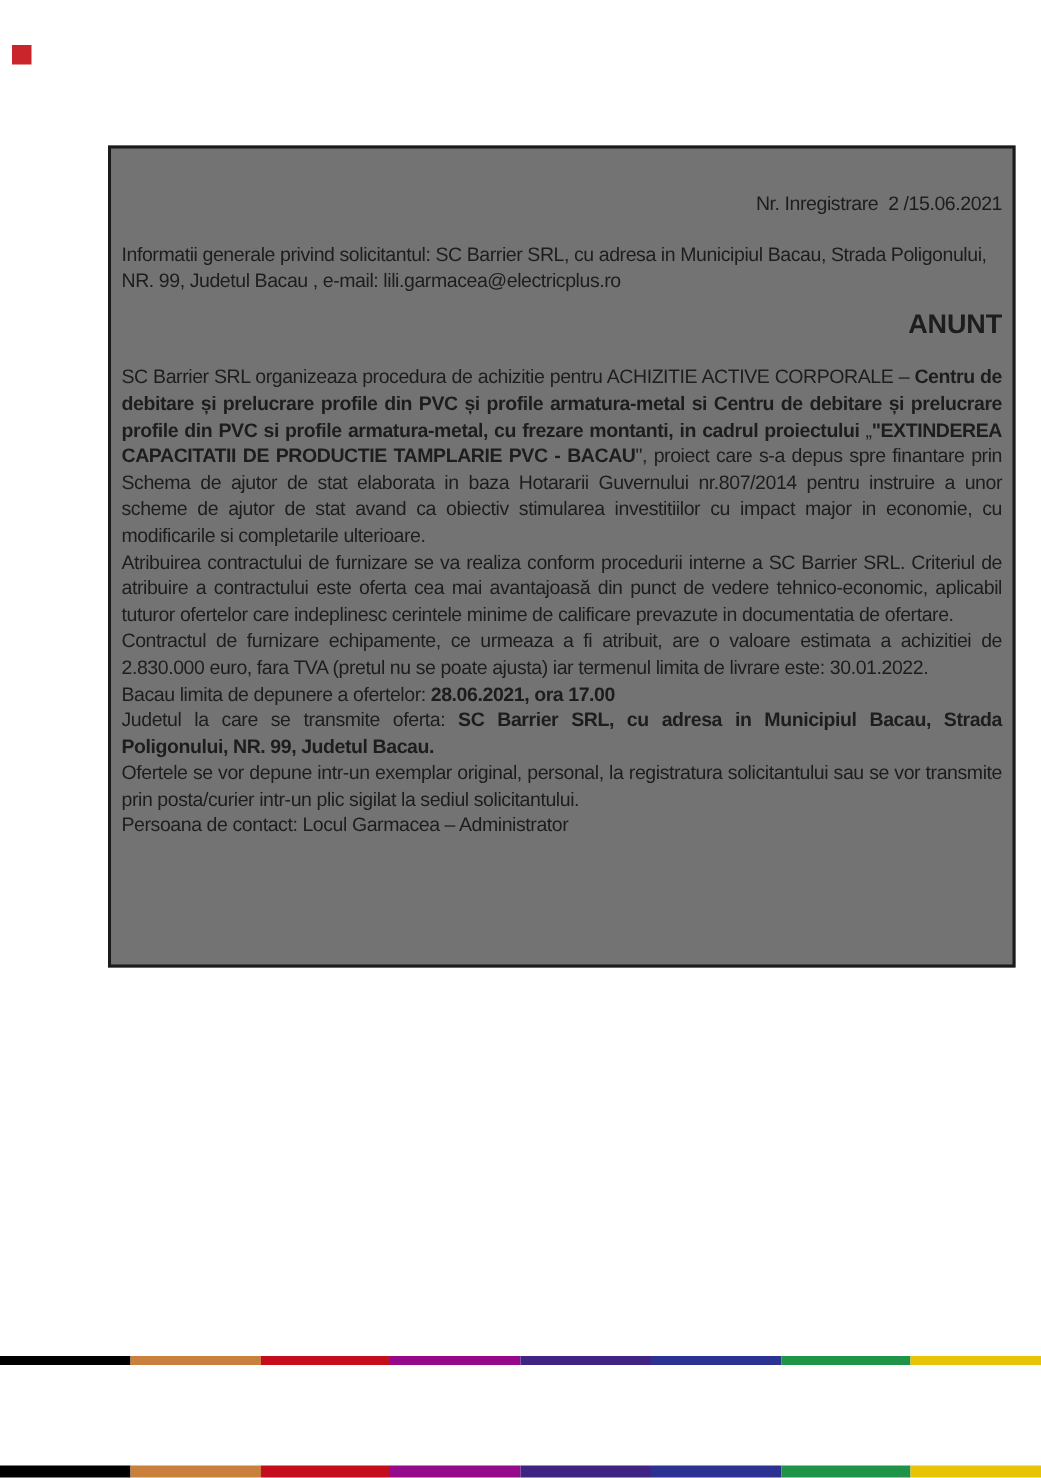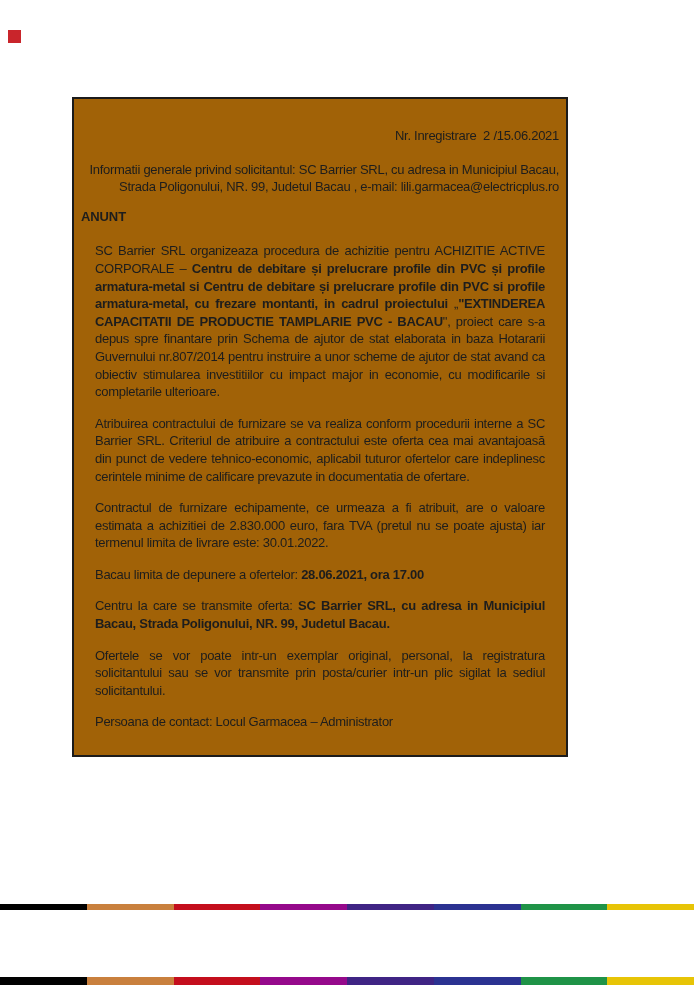--- a/index.html
+++ b/index.html
@@ -9,44 +9,44 @@
     position: relative;
     overflow: hidden;
     font-family: "Liberation Sans", sans-serif;
   }
   .logo-square {
     position: absolute; left: 8px; top: 30px;
     width: 13px; height: 13px;
   }
   .doc-box {
     position: absolute; left: 72px; top: 97px;
-    width: 496px; min-height: 548px;
+    width: 605px; min-height: 548px;
     box-sizing: border-box;
     border: 2px solid #1b1b1b;
-    background: #a16207;
+    background: #737373;
     padding: 28px 7px 10px 7px;
     color: #1d1d1d;
     font-size: 13px;
     letter-spacing: -0.28px;
     line-height: 17.6px;
   }
   .reg-line {
     margin: 0 0 16px 0;
     text-align: right;
     white-space: pre;
   }
-  .intro-par { margin: 0 0 12px 0; text-align: right; }
+  .intro-par { margin: 0 0 12px 0; text-align: left; }
   .doc-title {
     margin: 0 0 17px 0;
-    text-align: left;
+    text-align: right;
     font-weight: bold;
-    font-size: 13px;
+    font-size: 18px;
     letter-spacing: -0.1px;
   }
-  .doc-body p { margin: 14px; text-align: justify; }
+  .doc-body p { margin: 0; text-align: justify; }
   .doc-body .b, .b { font-weight: bold; }
   .stripe {
     position: absolute; left: 0; width: 694px;
     display: flex;
   }
   .stripe-top { top: 904px; height: 6px; }
   .stripe-bottom { top: 977px; height: 8px; }
   .stripe span { flex: 1 1 0; }
 </style>
 </head>
@@ -56,22 +56,22 @@
 
 <div class="doc-box">
   <p class="reg-line">Nr. Inregistrare  2 /15.06.2021</p>
   <p class="intro-par">Informatii generale privind solicitantul: SC Barrier SRL, cu adresa in Municipiul Bacau, Strada Poligonului, NR. 99, Judetul Bacau , e-mail: lili.garmacea@electricplus.ro</p>
   <p class="doc-title">ANUNT</p>
   <div class="doc-body">
       <p><span>SC Barrier SRL organizeaza procedura de achizitie pentru ACHIZITIE ACTIVE CORPORALE – </span><span class="b">Centru de debitare și prelucrare profile din PVC și profile armatura-metal si  Centru de debitare și prelucrare profile din PVC si profile armatura-metal, cu frezare montanti, in cadrul proiectului </span><span>„</span><span class="b">"EXTINDEREA CAPACITATII DE PRODUCTIE TAMPLARIE PVC - BACAU</span><span>", proiect care s-a depus spre finantare prin Schema de ajutor de stat elaborata in baza Hotararii Guvernului nr.807/2014 pentru instruire a unor scheme de ajutor de stat avand ca obiectiv stimularea investitiilor cu impact major in economie, cu modificarile si completarile ulterioare.</span></p>
       <p><span>Atribuirea contractului de furnizare se va realiza conform procedurii interne a SC Barrier SRL. Criteriul de atribuire a contractului este oferta cea mai avantajoasă din punct de vedere tehnico-economic, aplicabil tuturor ofertelor care indeplinesc cerintele minime de calificare prevazute in documentatia de ofertare.</span></p>
       <p><span>Contractul de furnizare echipamente, ce urmeaza a fi atribuit, are o valoare estimata a achizitiei de 2.830.000 euro, fara TVA (pretul nu se poate ajusta) iar termenul limita de livrare este: 30.01.2022.</span></p>
       <p><span>Bacau limita de depunere a ofertelor: </span><span class="b">28.06.2021, ora 17.00</span></p>
-      <p><span>Centru la care se transmite oferta: </span><span class="b">SC Barrier SRL, cu adresa in Municipiul Bacau, Strada Poligonului, NR. 99, Judetul Bacau.</span></p>
-      <p><span>Ofertele se vor poate intr-un exemplar original, personal, la registratura solicitantului sau se vor transmite prin posta/curier intr-un plic sigilat la sediul solicitantului.</span></p>
+      <p><span>Judetul la care se transmite oferta: </span><span class="b">SC Barrier SRL, cu adresa in Municipiul Bacau, Strada Poligonului, NR. 99, Judetul Bacau.</span></p>
+      <p><span>Ofertele se vor depune intr-un exemplar original, personal, la registratura solicitantului sau se vor transmite prin posta/curier intr-un plic sigilat la sediul solicitantului.</span></p>
       <p><span>Persoana de contact: Locul Garmacea – Administrator</span></p>
     </div>
 </div>
 
 <div class="stripe stripe-top">
     <span style="background: rgb(1, 1, 1);"></span>
     <span style="background: rgb(201, 128, 61);"></span>
     <span style="background: rgb(196, 14, 29);"></span>
     <span style="background: rgb(149, 9, 139);"></span>
     <span style="background: rgb(63, 36, 132);"></span>

